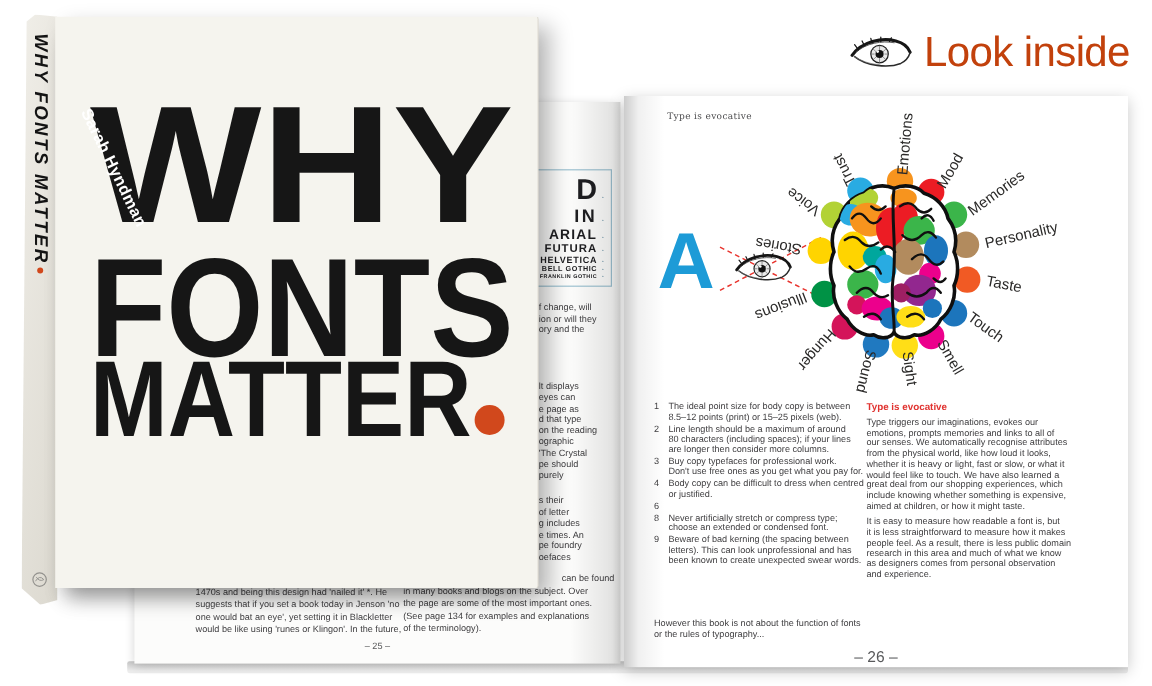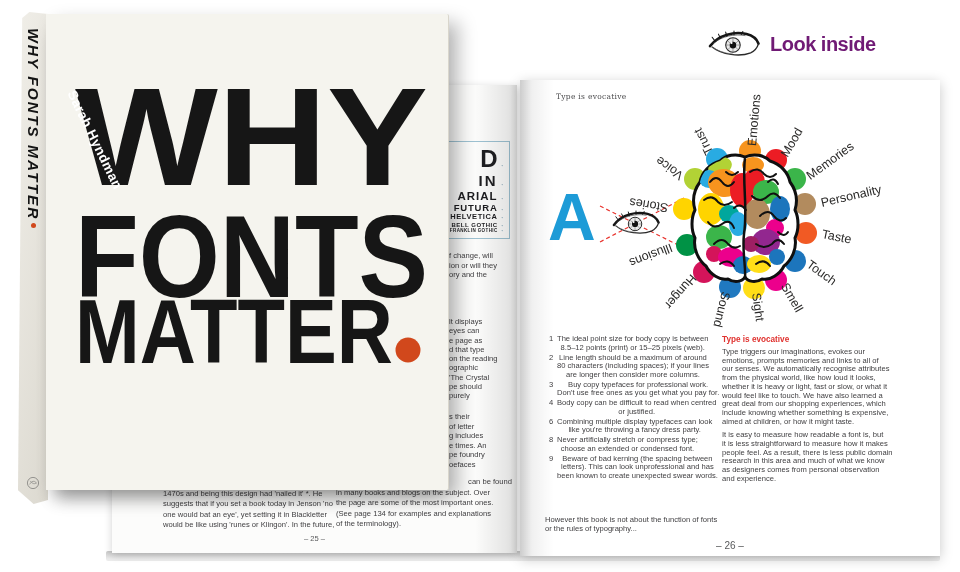--- a/index.html
+++ b/index.html
@@ -2,21 +2,21 @@
 <html><head>
 <meta charset="utf-8">
 <style>
   html,body{margin:0;padding:0;background:#fff;width:960px;height:572px;overflow:hidden;
     font-family:"Liberation Sans",sans-serif;-webkit-font-smoothing:antialiased;}
   #stage{position:relative;width:960px;height:572px;background:#fff;}
   .pre{white-space:pre-line;}
 
   
   #look-inside{position:absolute;left:708px;top:20px;width:240px;height:48px;display:flex;align-items:center;gap:10px;cursor:pointer;}
-  #look-inside .txt{font-size:20px;font-weight:700;color:#701a75;letter-spacing:-0.5px;}
+  #look-inside .txt{font-size:35px;font-weight:400;color:#c2410c;letter-spacing:-0.5px;}
   #look-inside svg{width:52px;height:34px;}
 
   
   #pages-edge{position:absolute;left:106px;top:551px;width:834px;height:10px;
     background:linear-gradient(#c7c7c7,#ececec 80%);border-radius:2px;}
 
   
   #page25{position:absolute;left:112px;top:85px;width:405px;height:468px;background:#fcfcfb;
     box-shadow:0 2px 8px rgba(0,0,0,0.18);}
   #page25::after{content:"";position:absolute;right:0;top:0;width:42px;height:100%;
@@ -41,28 +41,28 @@
   #page26 .gutter{position:absolute;left:0;top:0;width:34px;height:100%;
     background:linear-gradient(to right,rgba(0,0,0,0.20),rgba(0,0,0,0.06) 12px,rgba(0,0,0,0) 100%);}
   #p26-header{position:absolute;left:36px;top:12px;font-family:"DejaVu Serif",serif;font-size:7.5px;color:#4c4c4e;letter-spacing:.3px;}
   #big-a{position:absolute;left:28px;top:104px;font-size:66px;font-weight:700;color:#1d9bd7;line-height:1;}
   #sight-lines{position:absolute;left:70px;top:105px;width:110px;height:75px;}
   #diagram-eye{position:absolute;left:92px;top:126px;width:48px;height:34px;}
   #brain-wrap{position:absolute;left:0;top:0;width:420px;height:280px;}
   #brain-svg{position:absolute;left:170px;top:72px;width:110px;height:134px;z-index:2;}
   .bdot{position:absolute;width:22px;height:22px;border-radius:50%;z-index:1;}
   .blabel{position:absolute;z-index:3;font-size:12.5px;font-weight:500;color:#2b2a29;white-space:nowrap;transform-origin:0 50%;}
-  #p26-list{position:absolute;left:25px;top:255px;width:185px;display:flex;flex-direction:column;gap:1.5px;text-align:center;}
+  #p26-list{position:absolute;left:25px;top:255px;width:185px;display:flex;flex-direction:column;gap:1.5px;}
   #p26-list .row{display:flex;font-size:7.6px;line-height:8.5px;color:#3f3e40;}
   #p26-list .num{width:12px;flex:none;}
   #p26-footnote{position:absolute;left:25px;top:436px;width:190px;font-size:7.6px;line-height:8.7px;color:#3f3e40;}
   #p26-col{position:absolute;left:202px;top:255px;width:200px;color:#3f3e40;}
   #p26-col h3{margin:0 0 4px 0;font-size:8.2px;color:#e0322f;}
   #p26-col p{margin:0 0 5px 0;font-size:7.6px;line-height:8.7px;}
-  #p26-num{position:absolute;left:0;top:460px;width:420px;text-align:center;font-size:10px;color:#58595b;}
+  #p26-num{position:absolute;left:0;top:460px;width:420px;text-align:center;font-size:13px;color:#58595b;}
 
   
   #spine{position:absolute;left:18px;top:12px;width:30px;height:492px;
     background:linear-gradient(100deg,#f0eee8,#dcd9d0);
     clip-path:polygon(38% 0%,100% 0.4%,100% 99.2%,52% 100%,0% 97.2%,14% 1.2%);
     display:flex;flex-direction:column;align-items:center;z-index:5;box-shadow:-2px 6px 10px rgba(0,0,0,0.18);}
   #spine .stext{margin-top:16px;writing-mode:vertical-rl;font-weight:700;font-style:italic;
     font-size:15.5px;letter-spacing:2px;color:#141414;white-space:nowrap;}
   #spine .sdot{width:5px;height:5px;border-radius:50%;background:var(--accent);margin-top:3px;}
   #spine svg{margin-top:auto;margin-bottom:14px;width:14px;height:14px;opacity:.55;}
@@ -275,27 +275,25 @@
 80 characters (including spaces); if your lines
 are longer then consider more columns.</span>
         </div>
         <div class="row">
           <span class="num">3</span>
           <span class="pre">Buy copy typefaces for professional work.
 Don't use free ones as you get what you pay for.</span>
         </div>
         <div class="row">
           <span class="num">4</span>
-          <span class="pre">Body copy can be difficult to read when centred
+          <span class="pre">Body copy can be difficult to dress when centred
 or justified.</span>
         </div>
         <div class="row">
           <span class="num">6</span>
-          <span class="pre">Combining multiple display typefaces can look
-like you're throwing a fancy dress party.</span>
         </div>
         <div class="row">
           <span class="num">8</span>
           <span class="pre">Never artificially stretch or compress type;
 choose an extended or condensed font.</span>
         </div>
         <div class="row">
           <span class="num">9</span>
           <span class="pre">Beware of bad kerning (the spacing between
 letters). This can look unprofessional and has

